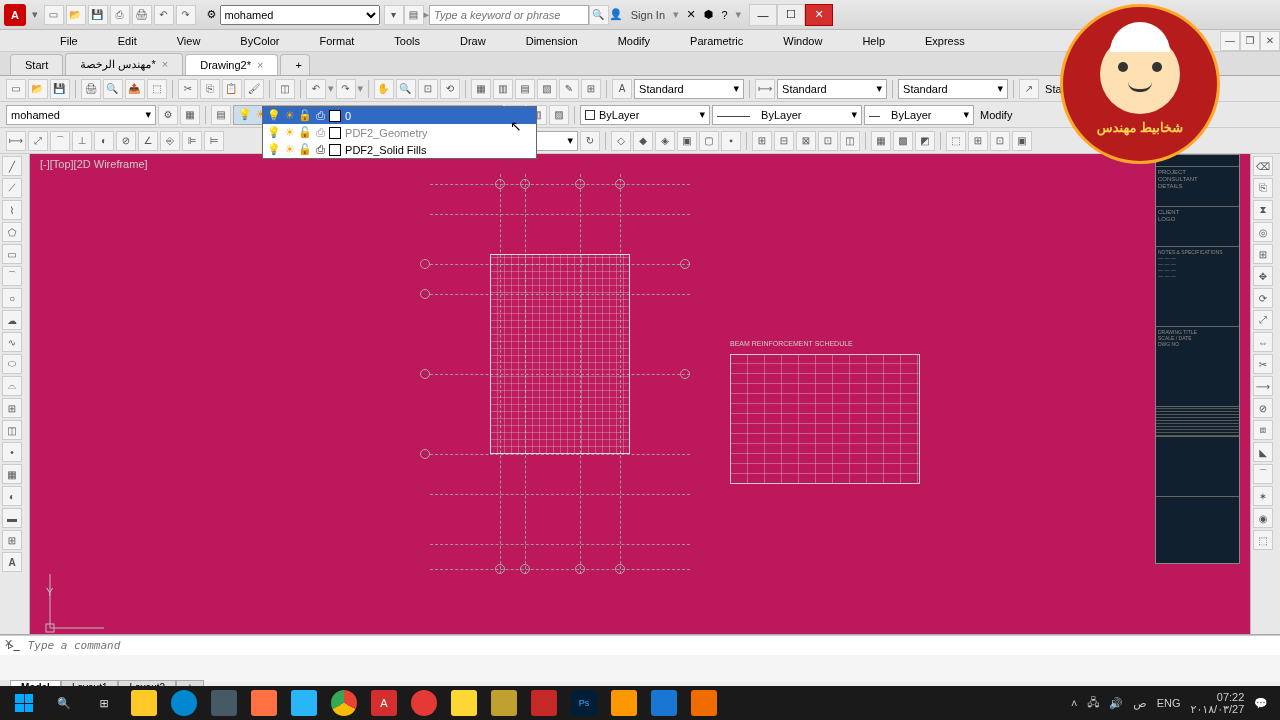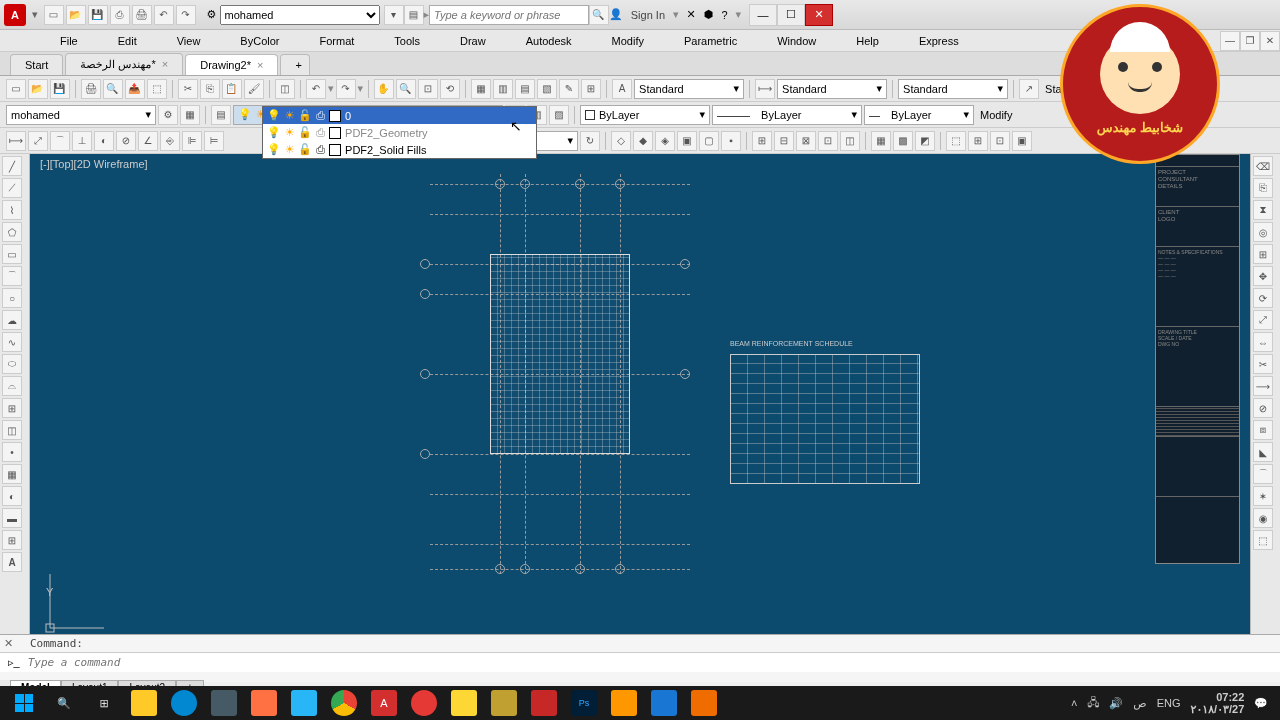--- a/index.html
+++ b/index.html
@@ -39,21 +39,21 @@
 
 .layer-dd-open { position:absolute; left:262px; top:106px; width:275px; background:#fff; border:1px solid #666; z-index:50; }
 .layer-dd-row { display:flex; align-items:center; padding:2px 4px; gap:4px; }
 .layer-dd-row.sel { background:#316ac5; color:#fff; }
 .lic { width:12px; height:12px; display:inline-block; }
 
 
 .main { position:absolute; top:154px; bottom:72px; left:0; right:0; display:flex; }
 .left-tools { width:30px; background:#e8e8e8; border-right:1px solid #bbb; display:flex; flex-direction:column; padding:2px; gap:2px; }
 .right-tools { width:30px; background:#e8e8e8; border-left:1px solid #bbb; display:flex; flex-direction:column; padding:2px; gap:2px; }
-.canvas-wrap { flex:1; position:relative; background:#0c4a6e; overflow:hidden; }
+.canvas-wrap { flex:1; position:relative; background:#be185d; overflow:hidden; }
 .viewport-label { position:absolute; top:4px; left:10px; color:#ccc; font-size:11px; }
 .hscrollbar { position:absolute; bottom:0; left:30px; right:30px; height:14px; background:#ddd; display:flex; }
 .hs-thumb { width:60%; margin-left:30px; background:#bbb; border:1px solid #999; height:100%; }
 
 
 .drawing-plan { position:absolute; left:400px; top:20px; width:260px; height:400px; }
 .grid-line-h, .grid-line-v { position:absolute; background:#888; }
 .grid-line-h { height:1px; width:100%; border-top:1px dashed #999; background:none; }
 .grid-line-v { width:1px; height:100%; border-left:1px dashed #999; background:none; }
 .plan-core { position:absolute; left:60px; top:80px; width:140px; height:200px; border:1px solid #ddd; background:rgba(255,255,255,0.02); }
@@ -93,21 +93,21 @@
 .logo-overlay { position:absolute; right:60px; top:4px; width:160px; height:160px; border-radius:50%; background:#b71c1c; border:3px solid #ffa726; z-index:100; display:flex; flex-direction:column; align-items:center; justify-content:center; color:#ffd54f; font-weight:bold; }
 .logo-face { width:80px; height:80px; background:#ffe0b2; border-radius:50%; position:relative; margin-bottom:6px; }
 .logo-hat { width:60px; height:30px; background:#fff; border-radius:30px 30px 0 0; position:absolute; top:-12px; left:10px; }
 .logo-text { font-size:13px; letter-spacing:1px; }
 
 
 .taskbar { position:absolute; bottom:0; left:0; right:0; height:34px; background:#1a1a1a; display:flex; align-items:center; padding:0 4px; z-index:200; }
 .task-btn { width:40px; height:30px; display:flex; align-items:center; justify-content:center; color:#ddd; }
 .task-icon { width:26px; height:26px; border-radius:3px; }
 .tray { margin-left:auto; display:flex; align-items:center; gap:10px; color:#ccc; font-size:10px; padding-right:8px; }
-.tray-time { text-align:right; line-height:1.1;font-weight:bold; }
+.tray-time { text-align:right; line-height:1.1; }
 
 .cursor-arrow { position:absolute; left:510px; top:118px; z-index:60; font-size:14px; color:#000; }
 </style>
 </head>
 <body>
 
 <div class="titlebar">
   <div class="app-icon">A</div>
   <span style="margin-right:6px;color:#666;">▾</span>
   <div class="qat">
@@ -145,21 +145,21 @@
 </div>
 
 <div class="menubar">
   <span class="menu-item">File</span>
   <span class="menu-item">Edit</span>
   <span class="menu-item">View</span>
   <span class="menu-item">ByColor</span>
   <span class="menu-item">Format</span>
   <span class="menu-item">Tools</span>
   <span class="menu-item">Draw</span>
-  <span class="menu-item">Autodesk</span>
+  <span class="menu-item">Dimension</span>
   <span class="menu-item">Modify</span>
   <span class="menu-item">Parametric</span>
   <span class="menu-item">Window</span>
   <span class="menu-item">Help</span>
   <span class="menu-item">Express</span>
   <div style="margin-left:auto;display:flex;">
     <div class="tbtn">—</div>
     <div class="tbtn">❐</div>
     <div class="tbtn">✕</div>
   </div>
@@ -440,21 +440,20 @@
   </div>
 </div>
 
 <div class="hscrollbar" style="bottom:72px;position:absolute;">
   <div style="width:14px;text-align:center;">◂</div>
   <div class="hs-thumb"></div>
   <div style="margin-left:auto;width:14px;text-align:center;">▸</div>
 </div>
 
 <div class="cmd-area">
-  <div class="cmd-hist">Command:</div>
   <div class="cmd-input-row">
     <span style="margin-right:6px;">▹_</span>
     <input class="cmd-input" placeholder="Type a command" style="">
   </div>
   <span style="position:absolute;left:4px;top:2px;color:#666;">✕</span>
 </div>
 
 <div class="layout-tabs">
   <div class="ltab active">Model</div>
   <div class="ltab">Layout1</div>

